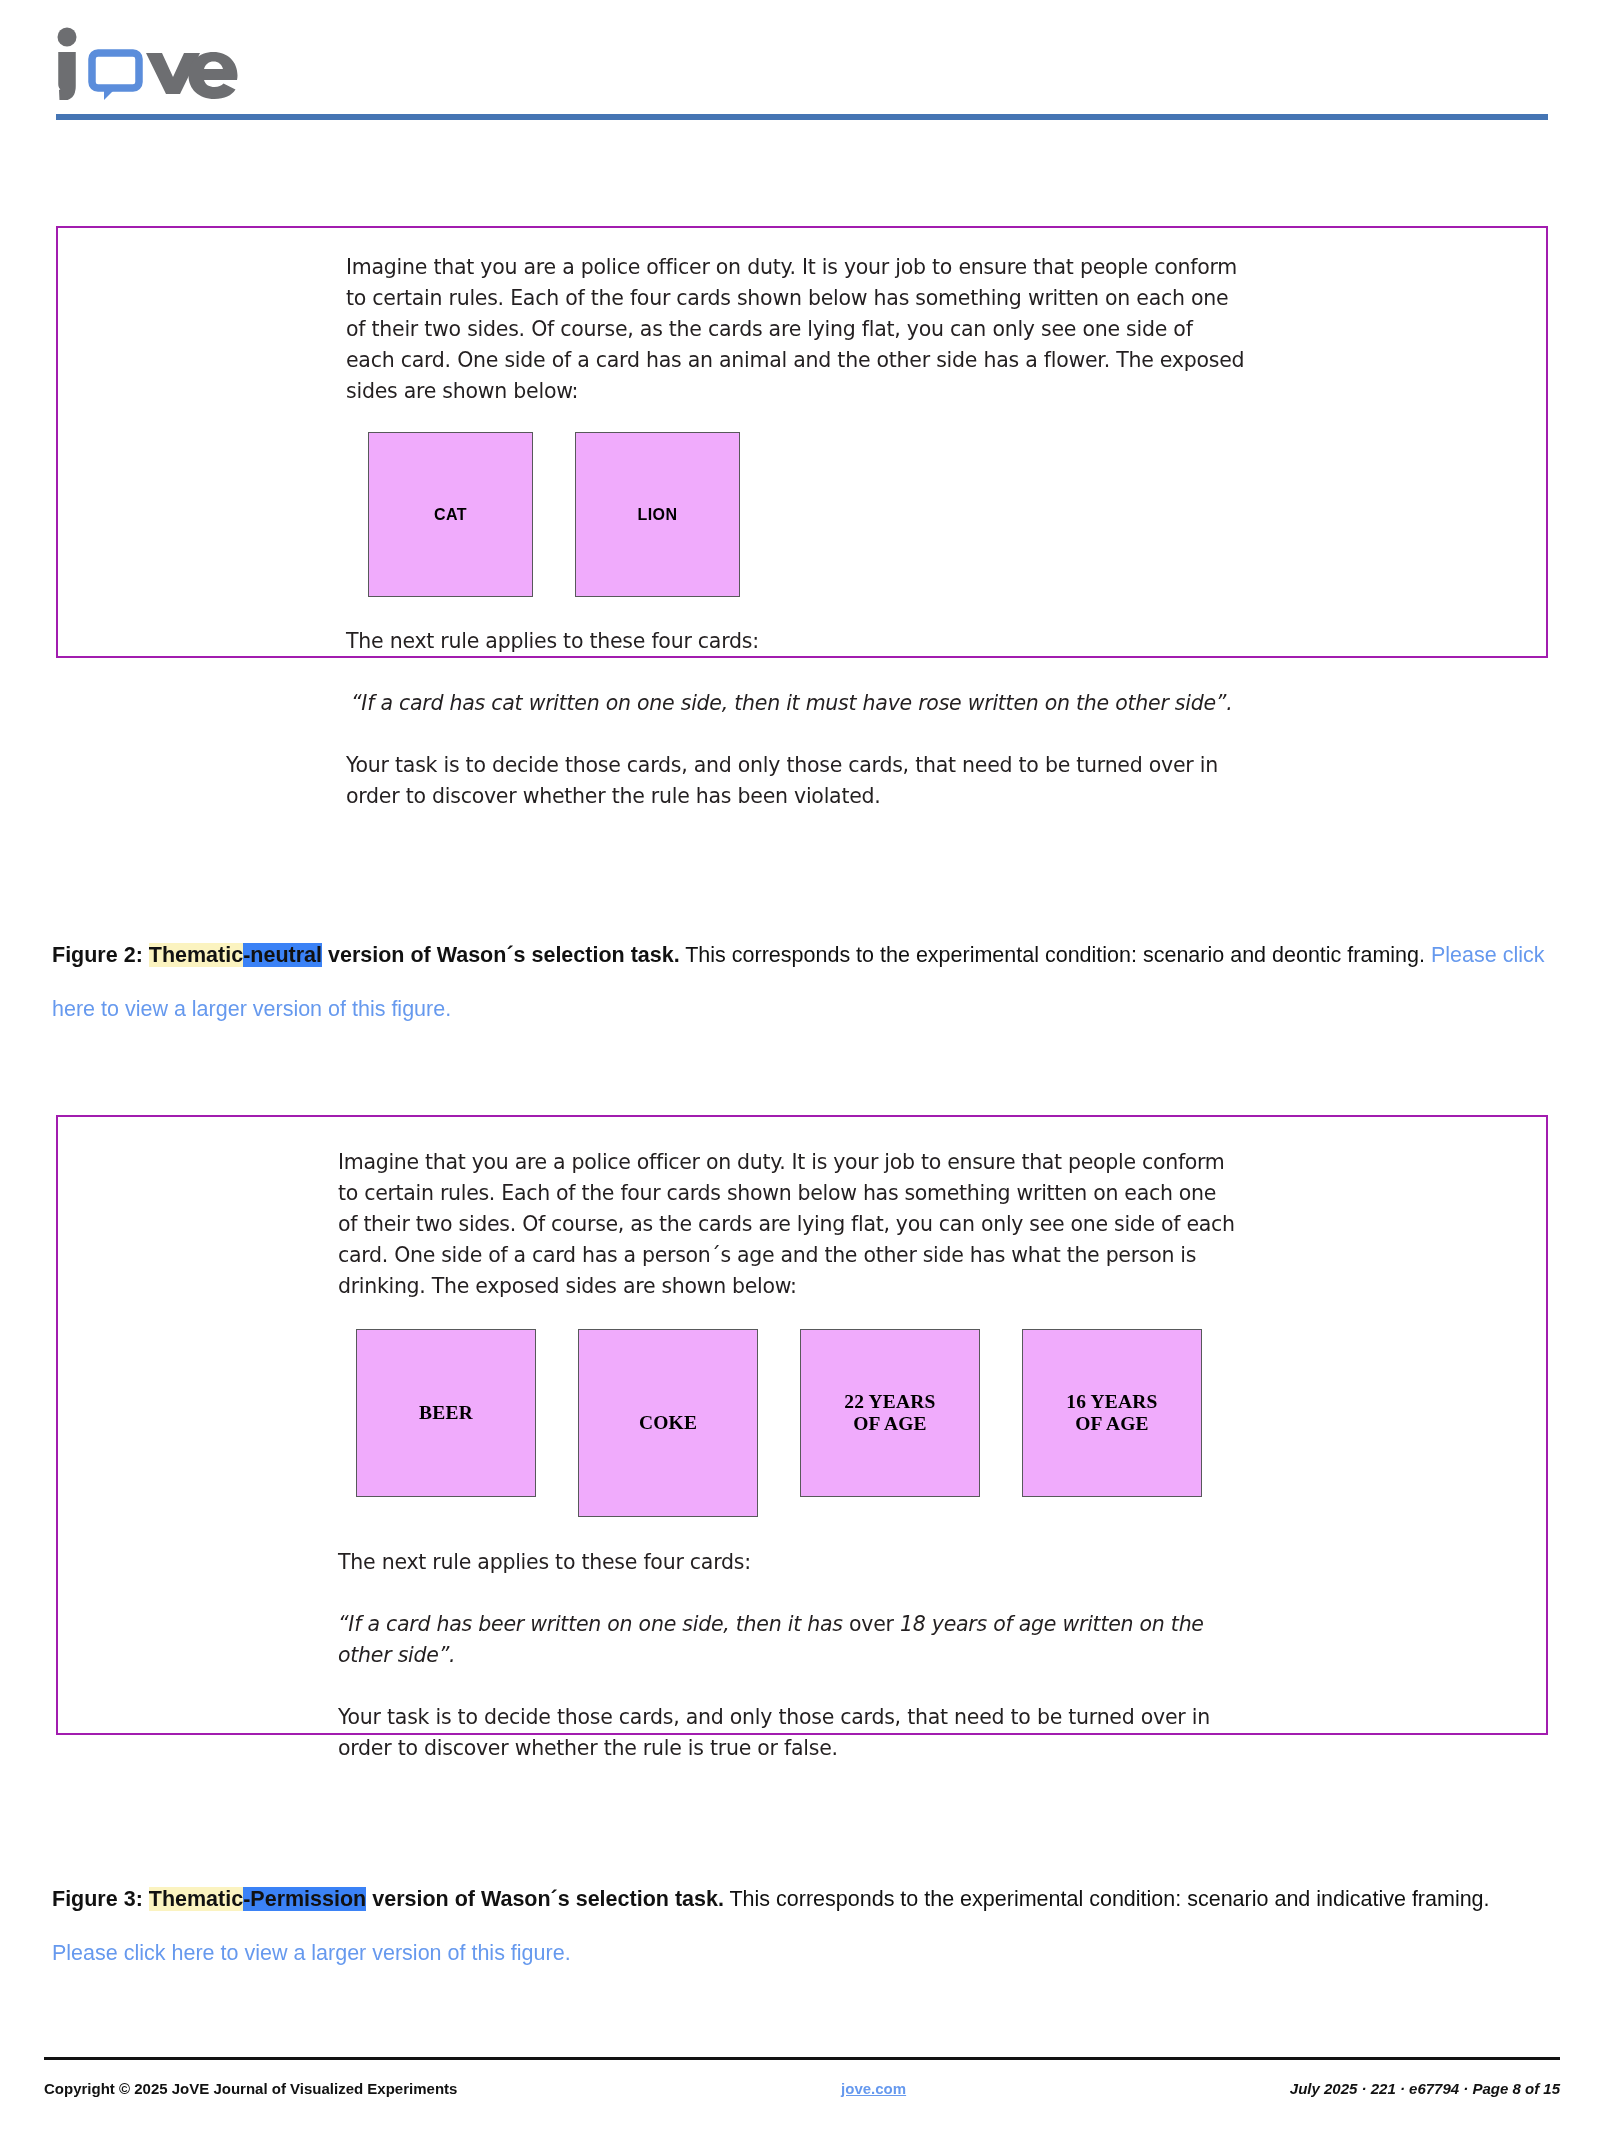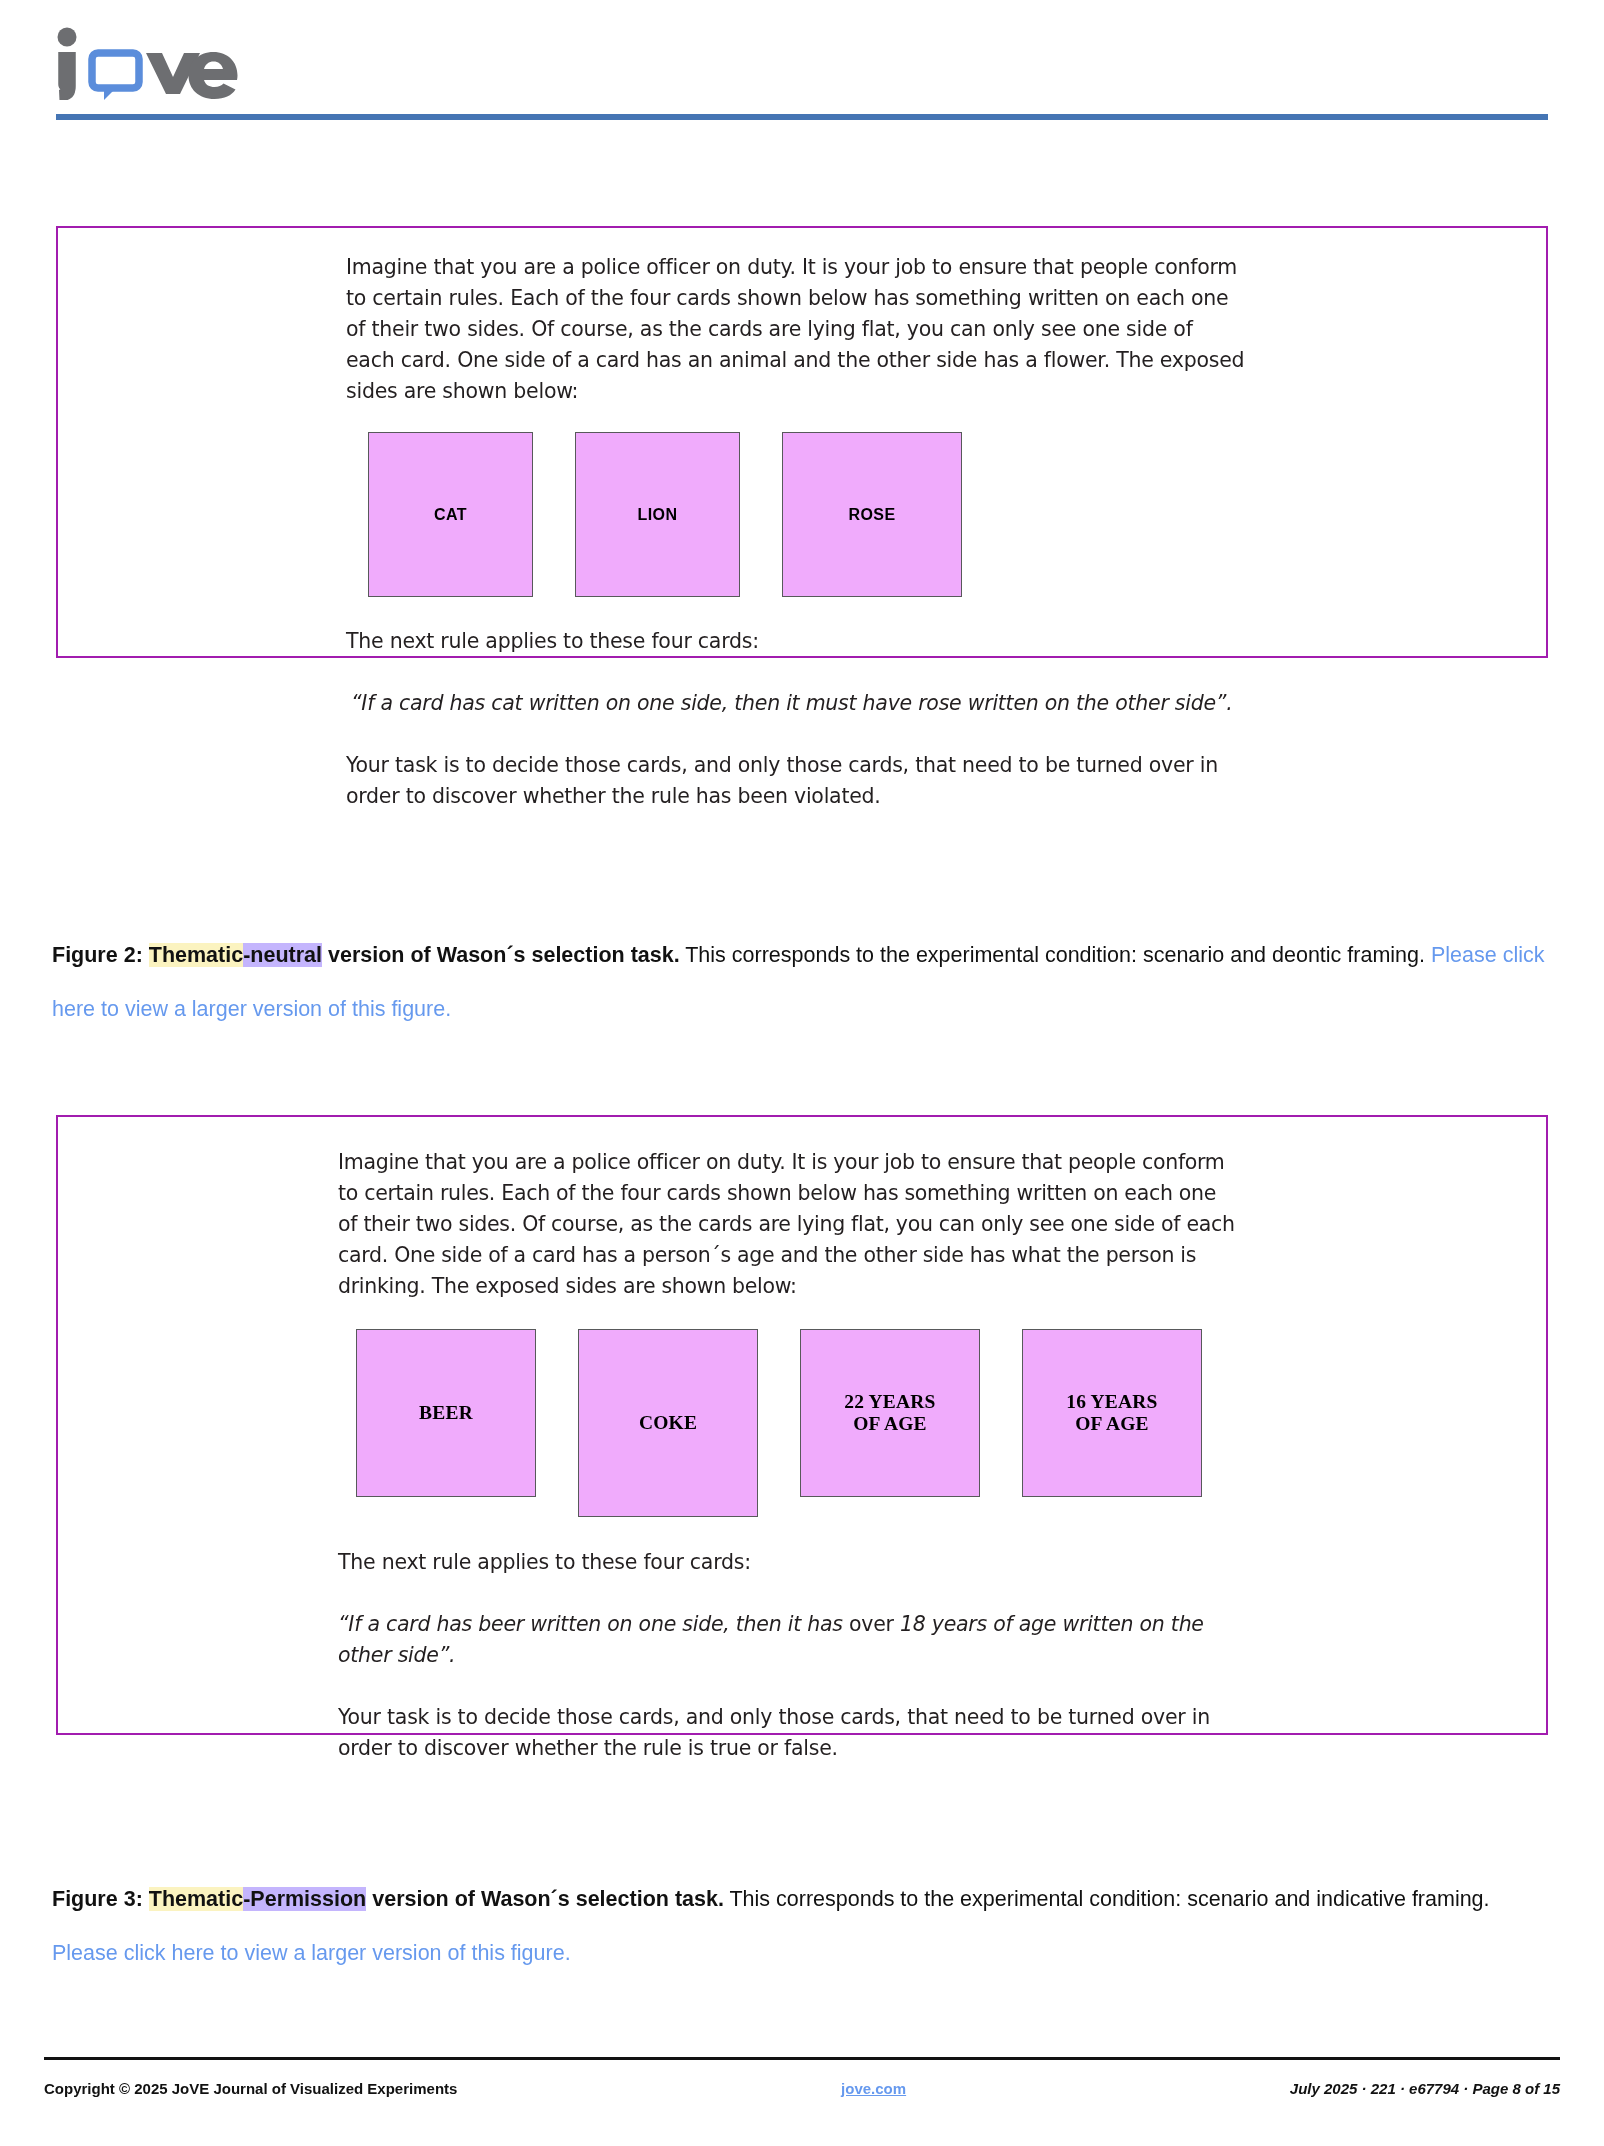--- a/index.html
+++ b/index.html
@@ -126,21 +126,21 @@
     color: #111111;
   }
   #caption-2 { top: 928px; }
   #caption-3 { top: 1872px; }
   .caption b { font-weight: bold; }
   .hl-yellow {
     background: #fbf3c0;
     font-weight: bold;
   }
   .hl-purple {
-    background: #c4b5fd;
+    background: #3b82f6;
     font-weight: bold;
   }
   .cap-link {
     color: #6699ee;
     text-decoration: none;
   }
 
   
   .footer-rule {
     position: absolute;
@@ -196,23 +196,20 @@
   <div class="figure-inner">
     <p class="task-para" style="margin-top:24px;">Imagine that you are a police officer on duty. It is your job to ensure that people conform to certain rules. Each of the four cards shown below has something written on each one of their two sides. Of course, as the cards are lying flat, you can only see one side of each card. One side of a card has an animal and the other side has a flower. The exposed sides are shown below:</p>
 
     <div class="card-row sans" style="margin-top:25px; margin-left:22px; gap:42px;">
       <div class="card" style="width:165px;height:165px;">
         <span class="card-label">CAT</span>
       </div>
       <div class="card" style="width:165px;height:165px;">
         <span class="card-label">LION</span>
       </div>
-      <div class="card" style="width:180px;height:165px;">
-        <span class="card-label">ROSE</span>
-      </div>
     </div>
 
     <p class="task-para" style="margin-top:29px;">The next rule applies to these four cards:</p>
 
     <p class="task-rule" style="margin-top:31px; margin-left:5px;">“If a card has cat written on one side, then it must have rose written on the other side”.</p>
 
     <p class="task-para" style="margin-top:31px;">Your task is to decide those cards, and only those cards, that need to be turned over in order to discover whether the rule has been violated.</p>
   </div>
 </div>
 

